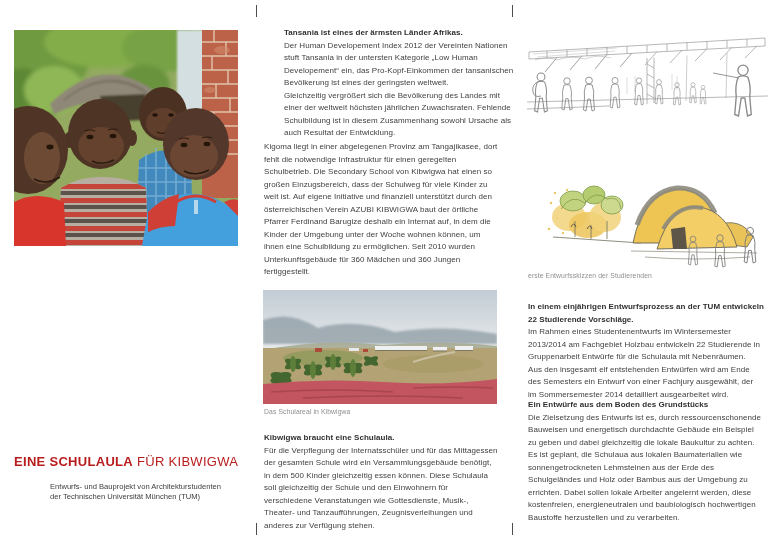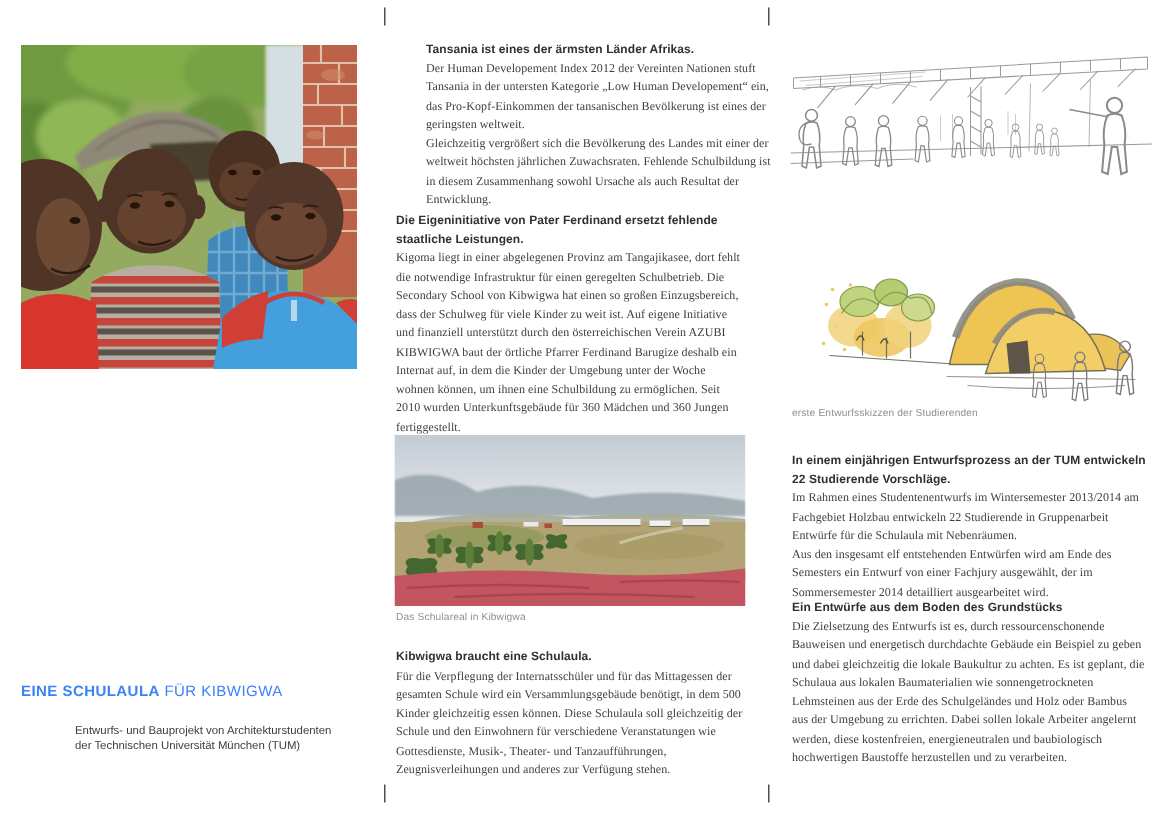--- a/index.html
+++ b/index.html
@@ -2,24 +2,24 @@
 <html><head>
 <meta charset="utf-8">
 <style>
   html,body{margin:0;padding:0;background:#ffffff;}
   .page{
     position:relative;width:768px;height:543px;background:#ffffff;overflow:hidden;
     font-family:"Liberation Sans",sans-serif;color:#3f3f3f;
   }
   .grid-mark{position:absolute;width:1px;height:12px;background:#4d4d4d;}
   .abs{position:absolute;}
-  .body-text{font-size:8px;line-height:12.5px;color:#3f3f3f;white-space:pre-line;letter-spacing:0.05px;font-family:Liberation Serif, serif;}
+  .body-text{font-size:8px;line-height:12.5px;color:#3f3f3f;white-space:pre-line;letter-spacing:0.05px;}
   .sec-heading{font-size:8px;line-height:12.5px;font-weight:bold;color:#303030;margin:0;letter-spacing:0.05px;}
   .caption{font-size:6.8px;line-height:9px;color:#8f8f8f;letter-spacing:0.1px;}
-  .page-title{font-size:10px;line-height:19px;color:#3b82f6;letter-spacing:0.3px;white-space:nowrap;}
+  .page-title{font-size:13px;line-height:19px;color:#b91c1c;letter-spacing:0.3px;white-space:nowrap;}
   .page-title .t-bold{font-weight:bold;}
   .page-title .t-reg{font-weight:normal;}
   .subtitle{font-size:7.6px;line-height:10px;color:#3c3c3c;white-space:pre-line;}
   svg{display:block;}
 </style>
 </head>
 <body>
 
 <svg style="position:absolute;width:0;height:0" aria-hidden="true">
   <defs>
@@ -145,21 +145,20 @@
   <div class="abs subtitle" style="left:14px;top:482px;width:230px;margin-left:36px;">Entwurfs- und Bauprojekt von Architekturstudenten
 der Technischen Universität München (TUM)</div>
 
   <div class="abs" style="left:264px;top:27px;width:234px;margin-left:20px;">
     <h3 class="sec-heading">Tansania ist eines der ärmsten Länder Afrikas.</h3>
     <div class="body-text">Der Human Developement Index 2012 der Vereinten Nationen stuft Tansania in der untersten Kategorie „Low Human Developement“ ein, das Pro-Kopf-Einkommen der tansanischen Bevölkerung ist eines der geringsten weltweit.
 Gleichzeitig vergrößert sich die Bevölkerung des Landes mit einer der weltweit höchsten jährlichen Zuwachsraten. Fehlende Schulbildung ist in diesem Zusammenhang sowohl Ursache als auch Resultat der Entwicklung.</div>
   </div>
 
   <div class="abs" style="left:264px;top:141px;width:234px;">
-    <h3 class="sec-heading">Die Eigeninitiative von Pater Ferdinand ersetzt fehlende staatliche Leistungen.</h3>
     <div class="body-text">Kigoma liegt in einer abgelegenen Provinz am Tangajikasee, dort fehlt die notwendige Infrastruktur für einen geregelten Schulbetrieb. Die Secondary School von Kibwigwa hat einen so großen Einzugsbereich, dass der Schulweg für viele Kinder zu weit ist. Auf eigene Initiative und finanziell unterstützt durch den österreichischen Verein AZUBI KIBWIGWA baut der örtliche Pfarrer Ferdinand Barugize deshalb ein Internat auf, in dem die Kinder der Umgebung unter der Woche wohnen können, um ihnen eine Schulbildung zu ermöglichen. Seit 2010 wurden Unterkunftsgebäude für 360 Mädchen und 360 Jungen fertiggestellt.</div>
   </div>
 
   <svg class="abs" style="left:263px;top:290px;" width="234" height="114" viewBox="0 0 234 114" role="img">
     <defs>
       <linearGradient id="sky" x1="0" y1="0" x2="0" y2="1">
         <stop offset="0" stop-color="#c2ccd5"></stop>
           <stop offset="1" stop-color="#e6e9ea"></stop>
       </linearGradient>
       <filter id="lblur">

